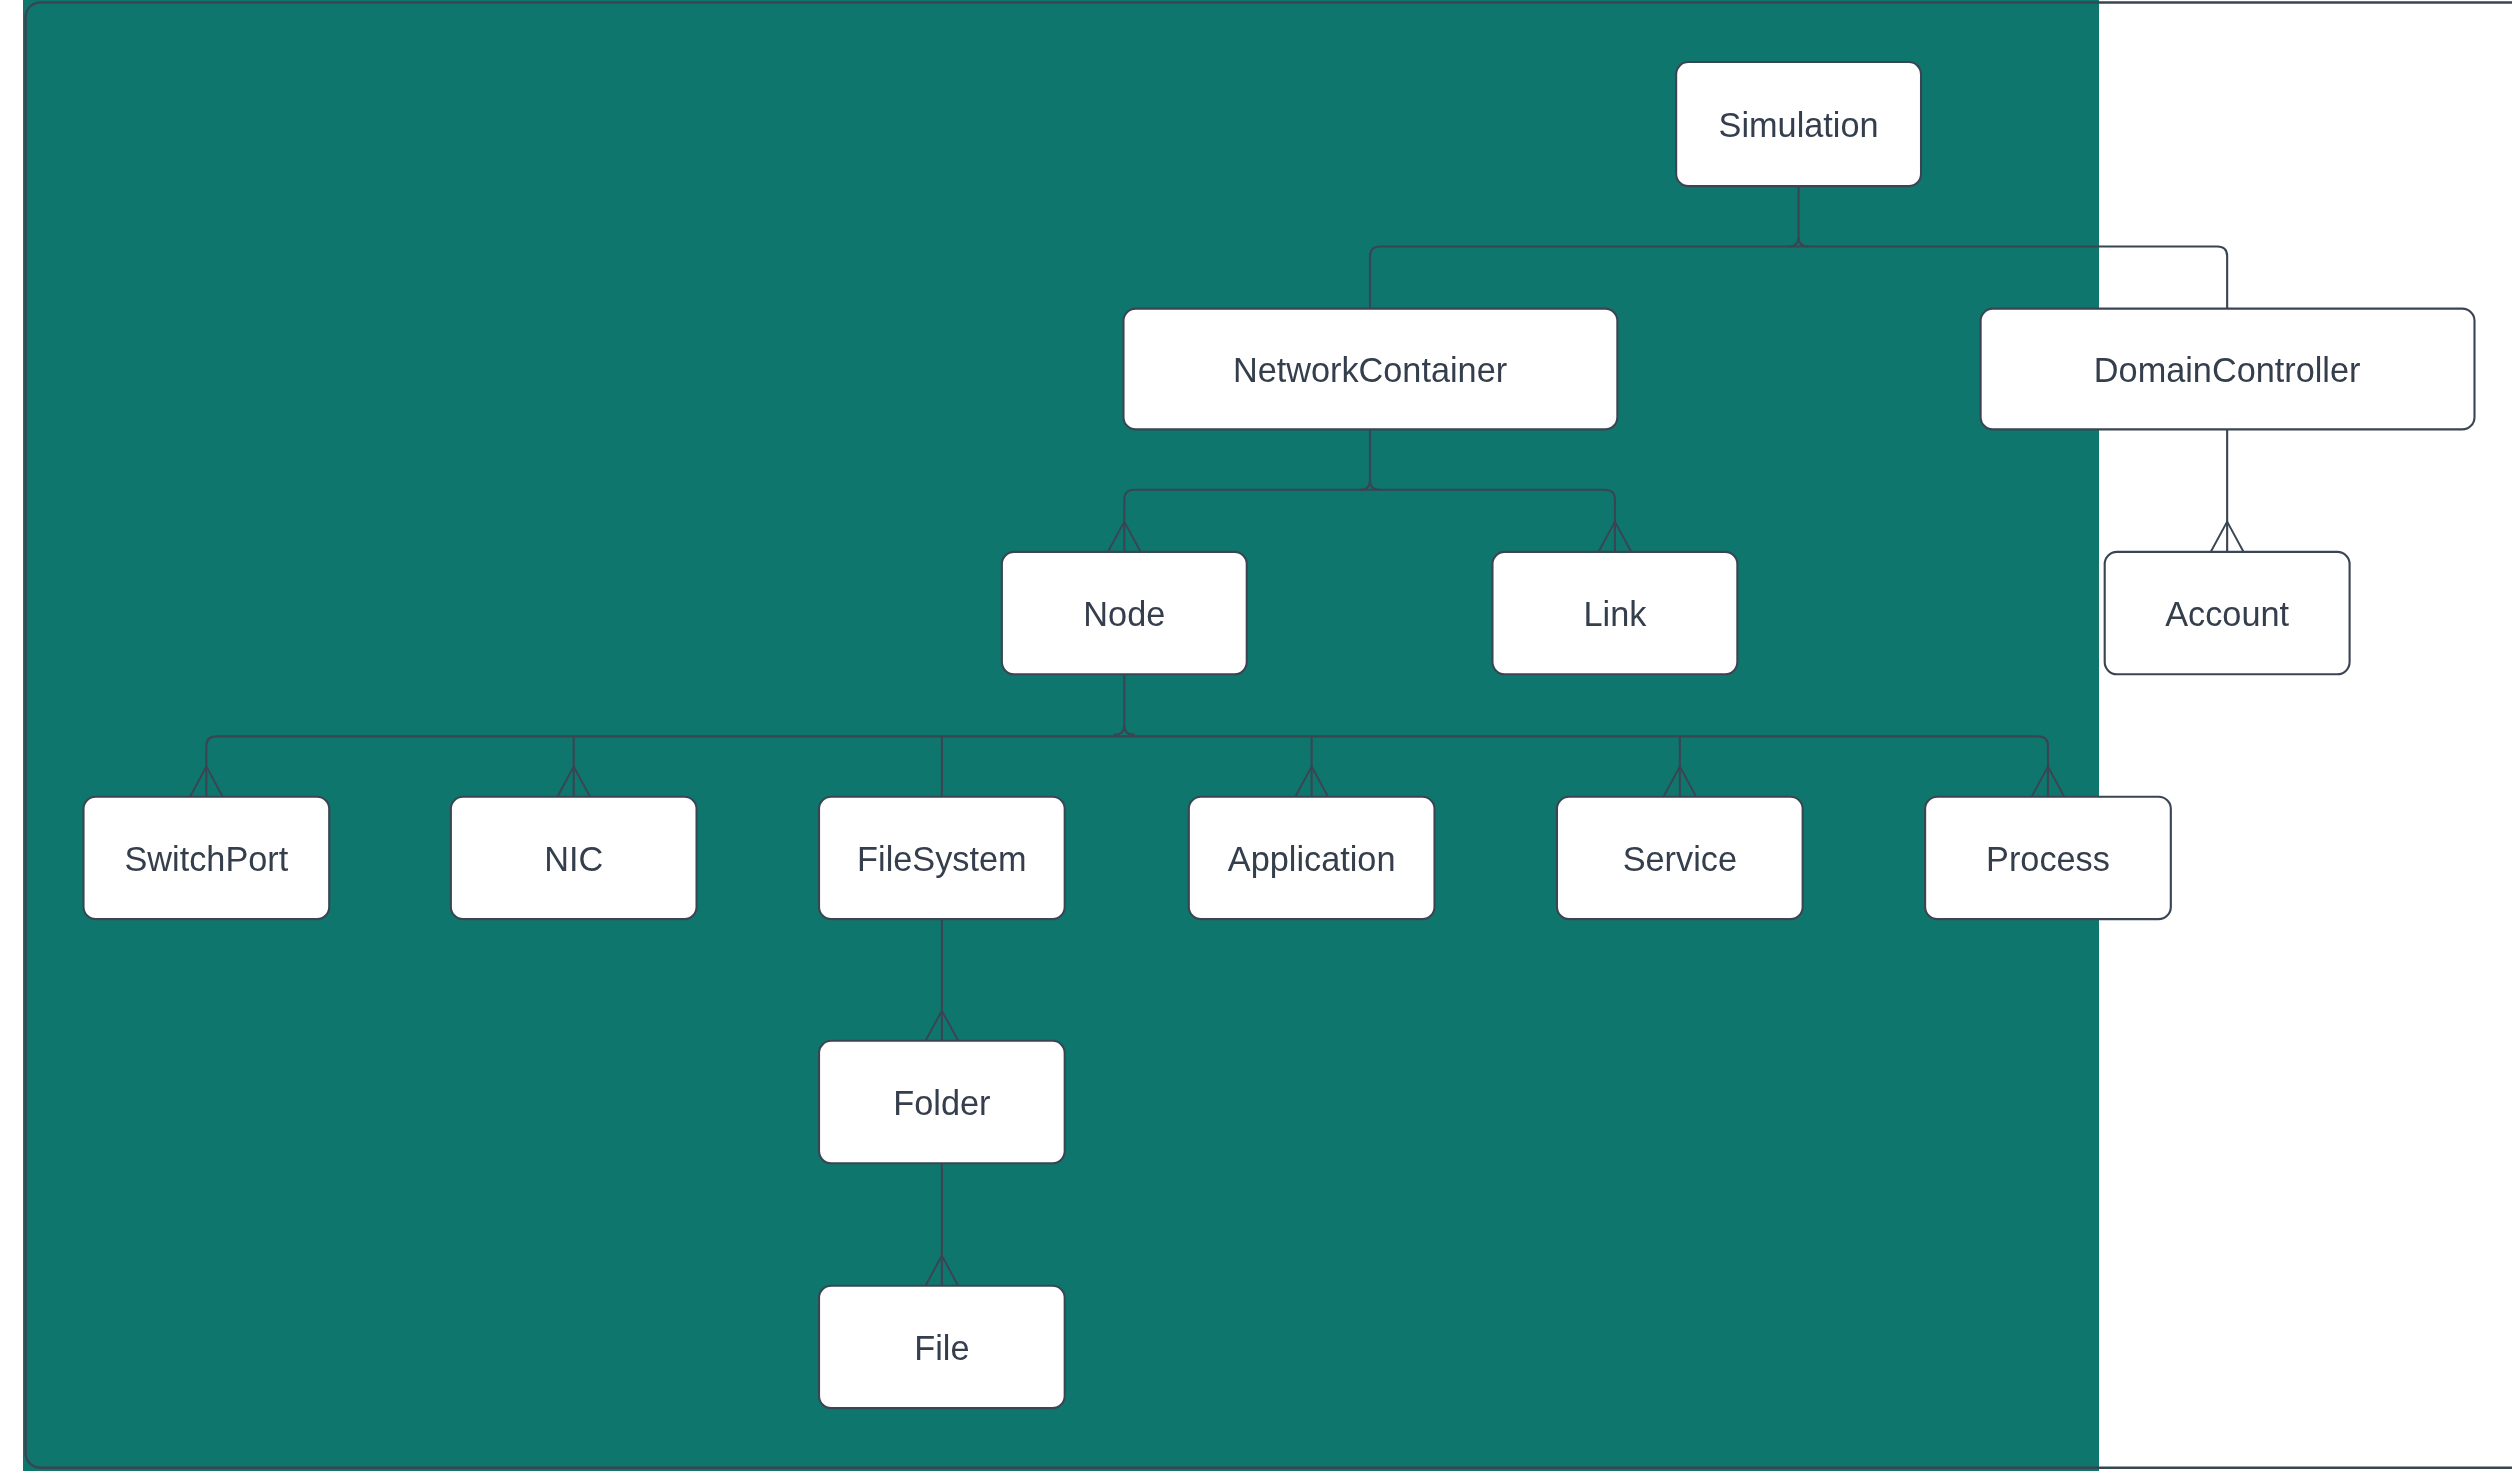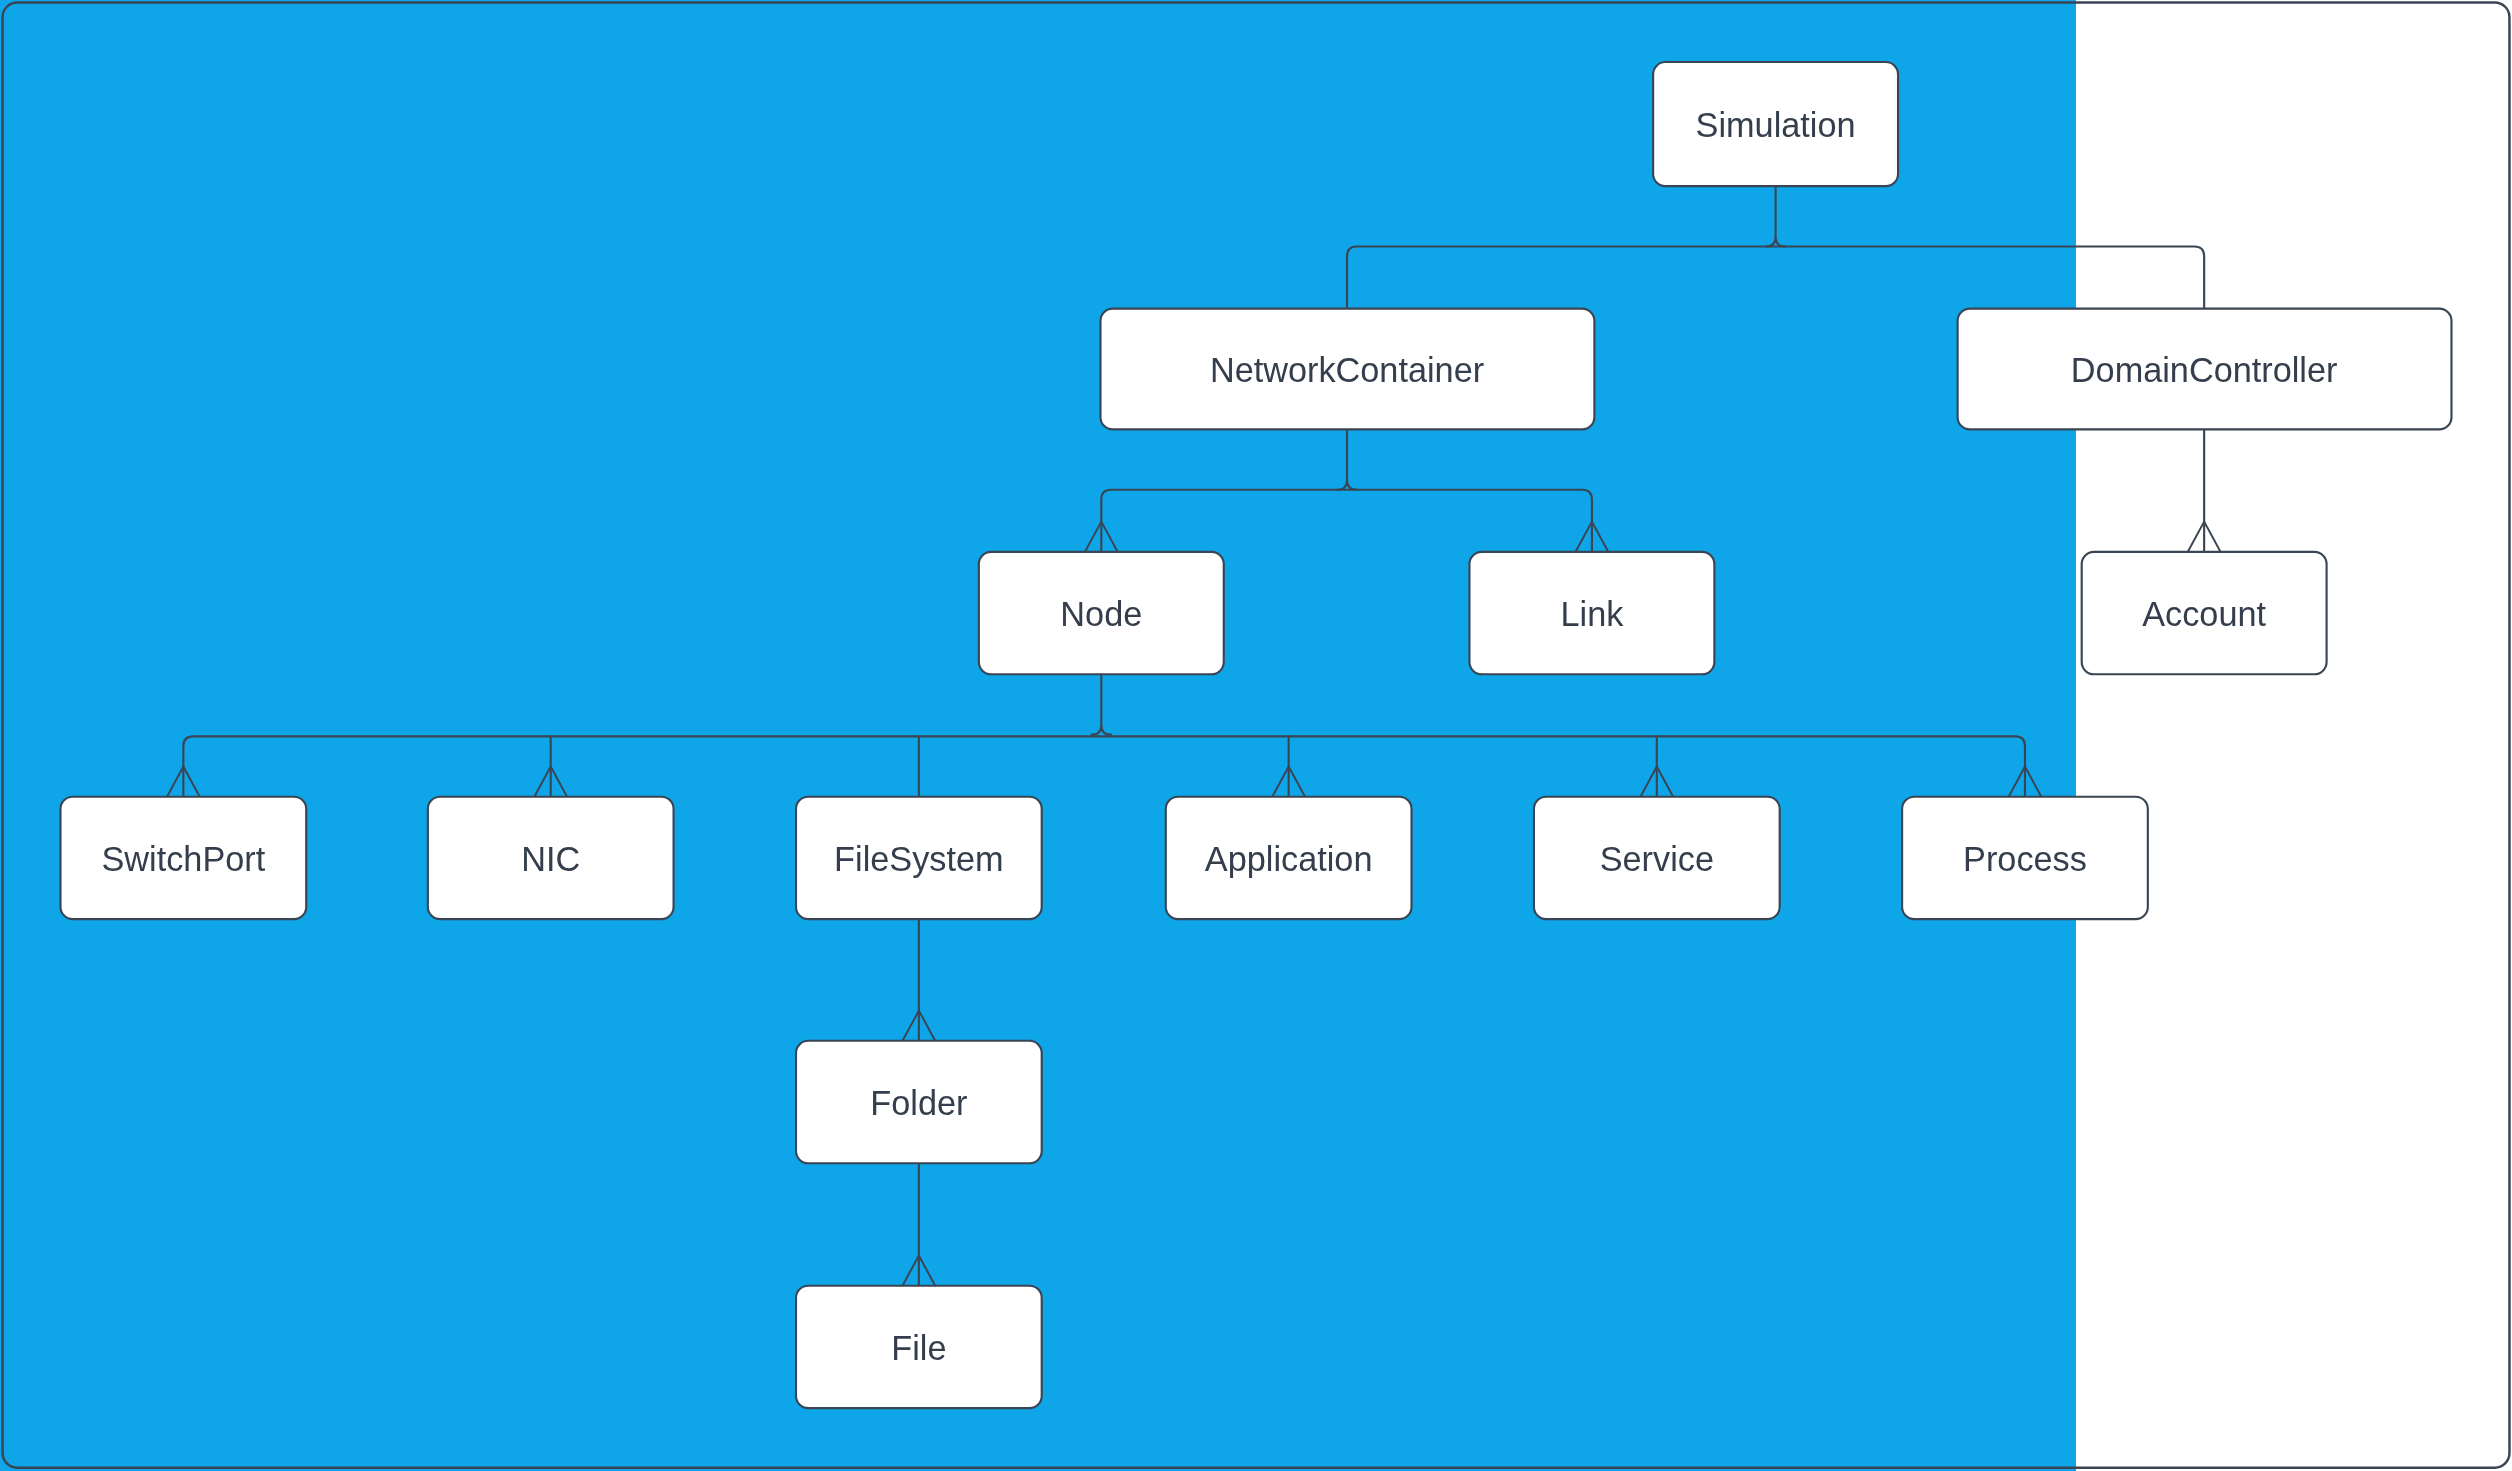--- a/index.html
+++ b/index.html
@@ -1,16 +1,16 @@
 <!DOCTYPE html>
 <html style="font-size:13px"><head>
 <meta charset="utf-8">
 <style>
   html, body { margin: 0; padding: 0; background: #ffffff; }
-  .stage { width: 2076px; height: 1471px; position: relative; background: #0ea5e9; }
+  .stage { width: 2076px; height: 1471px; position: relative; background: #0f766e; margin-left: 23px; }
   svg { display: block; }
   .box {
     fill: #ffffff;
     stroke: #3a4553;
     stroke-width: 2.6;
   }
   .ln {
     fill: none;
     stroke: #3a4553;
     stroke-width: 2.6;

